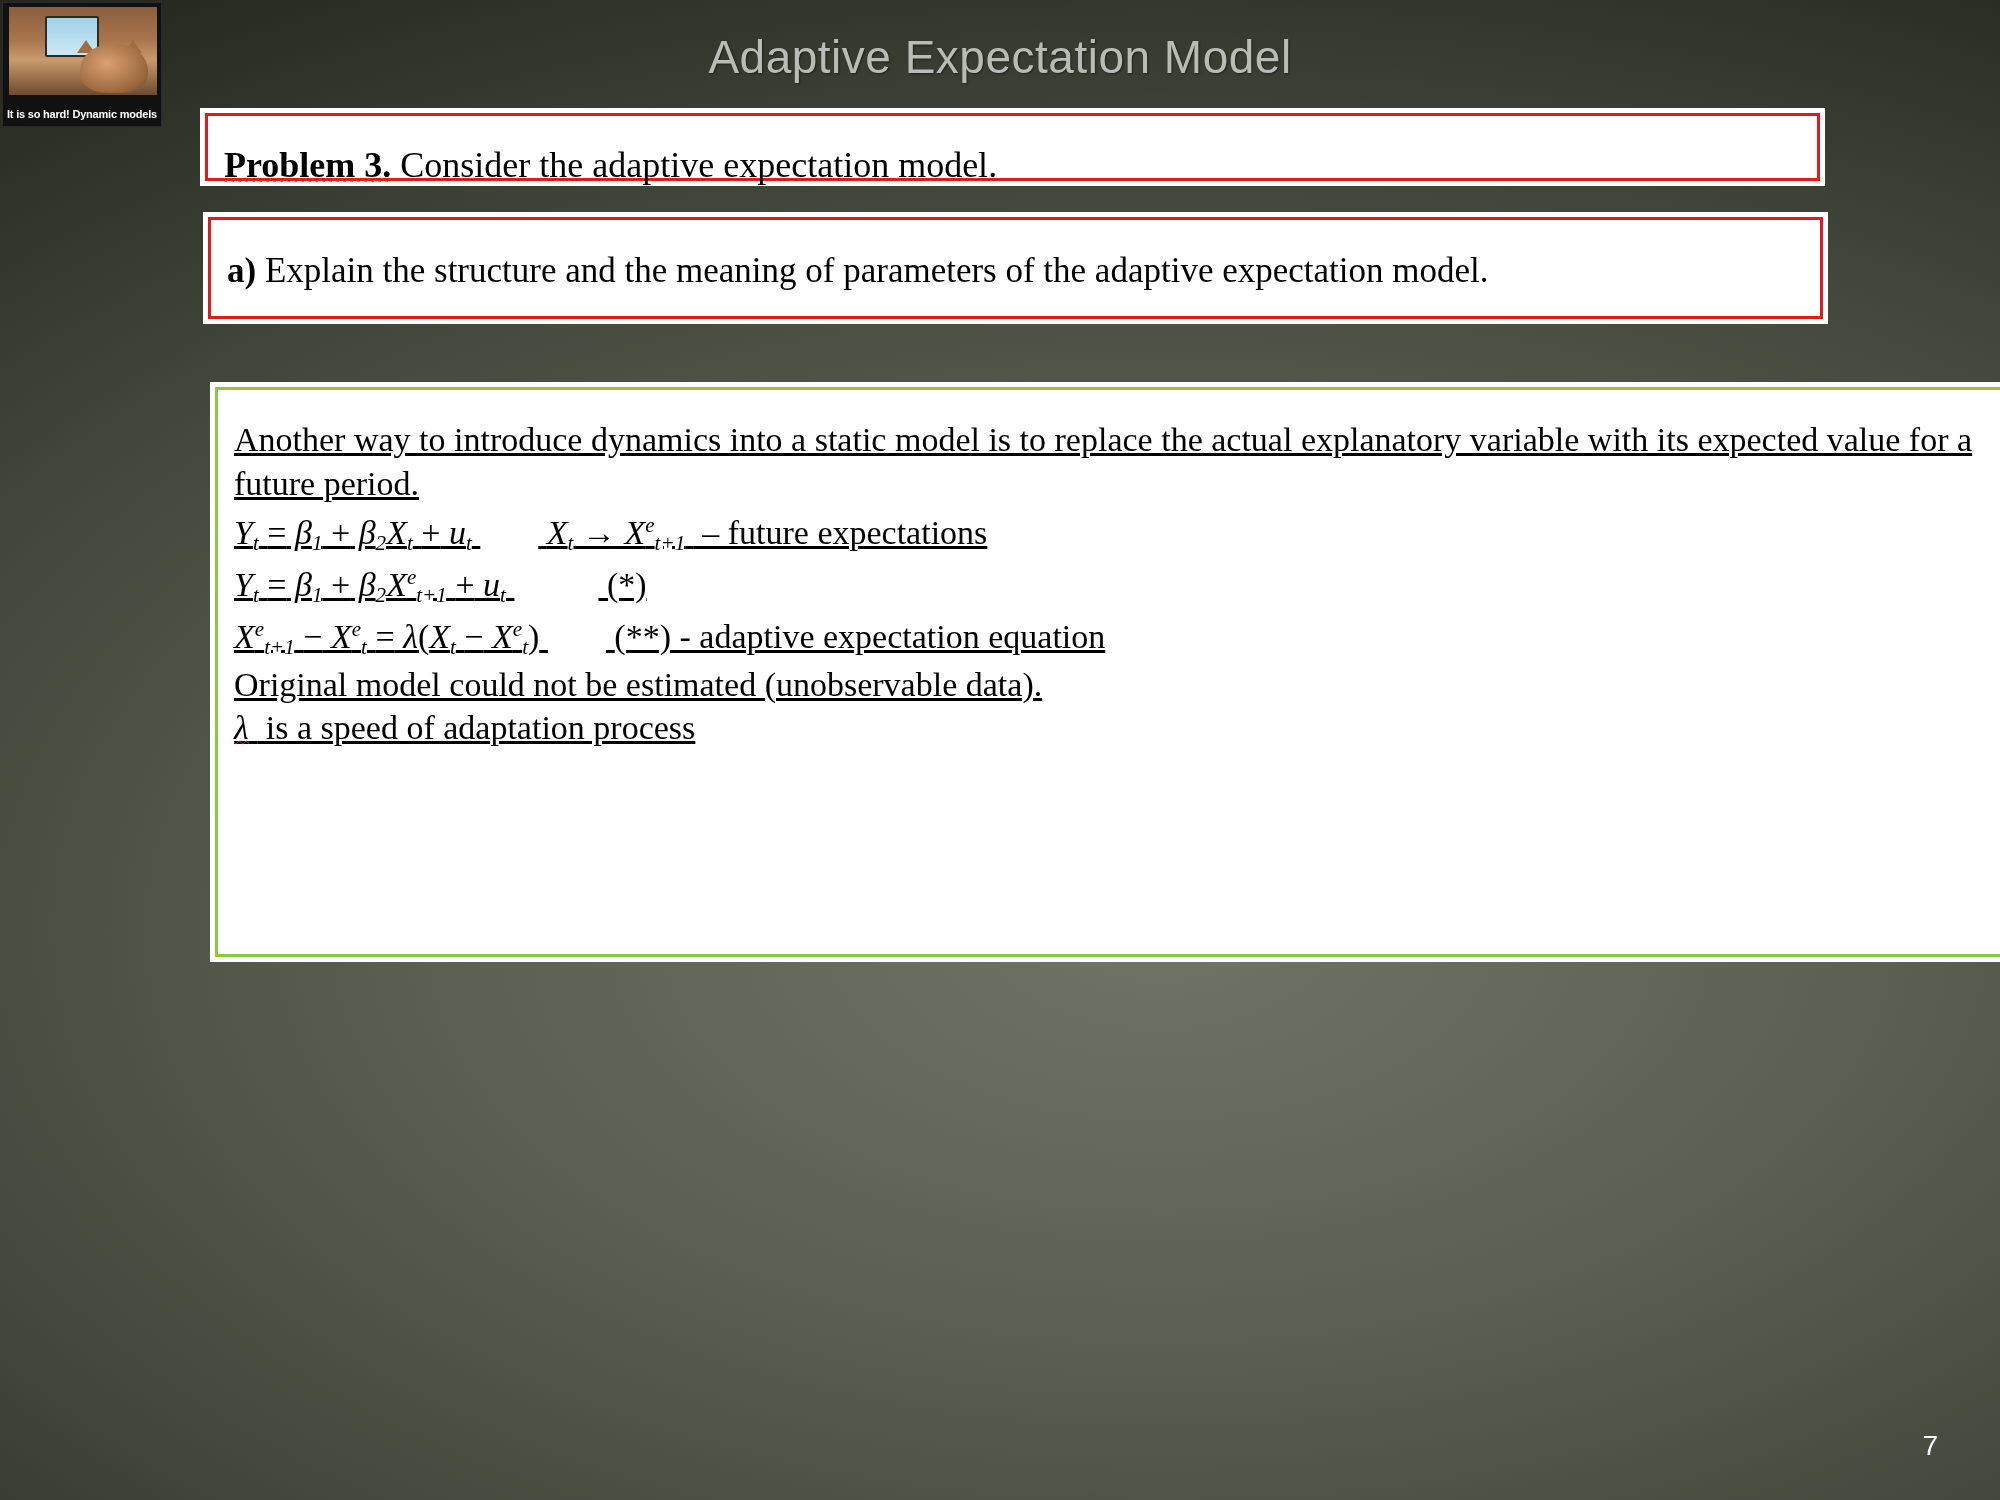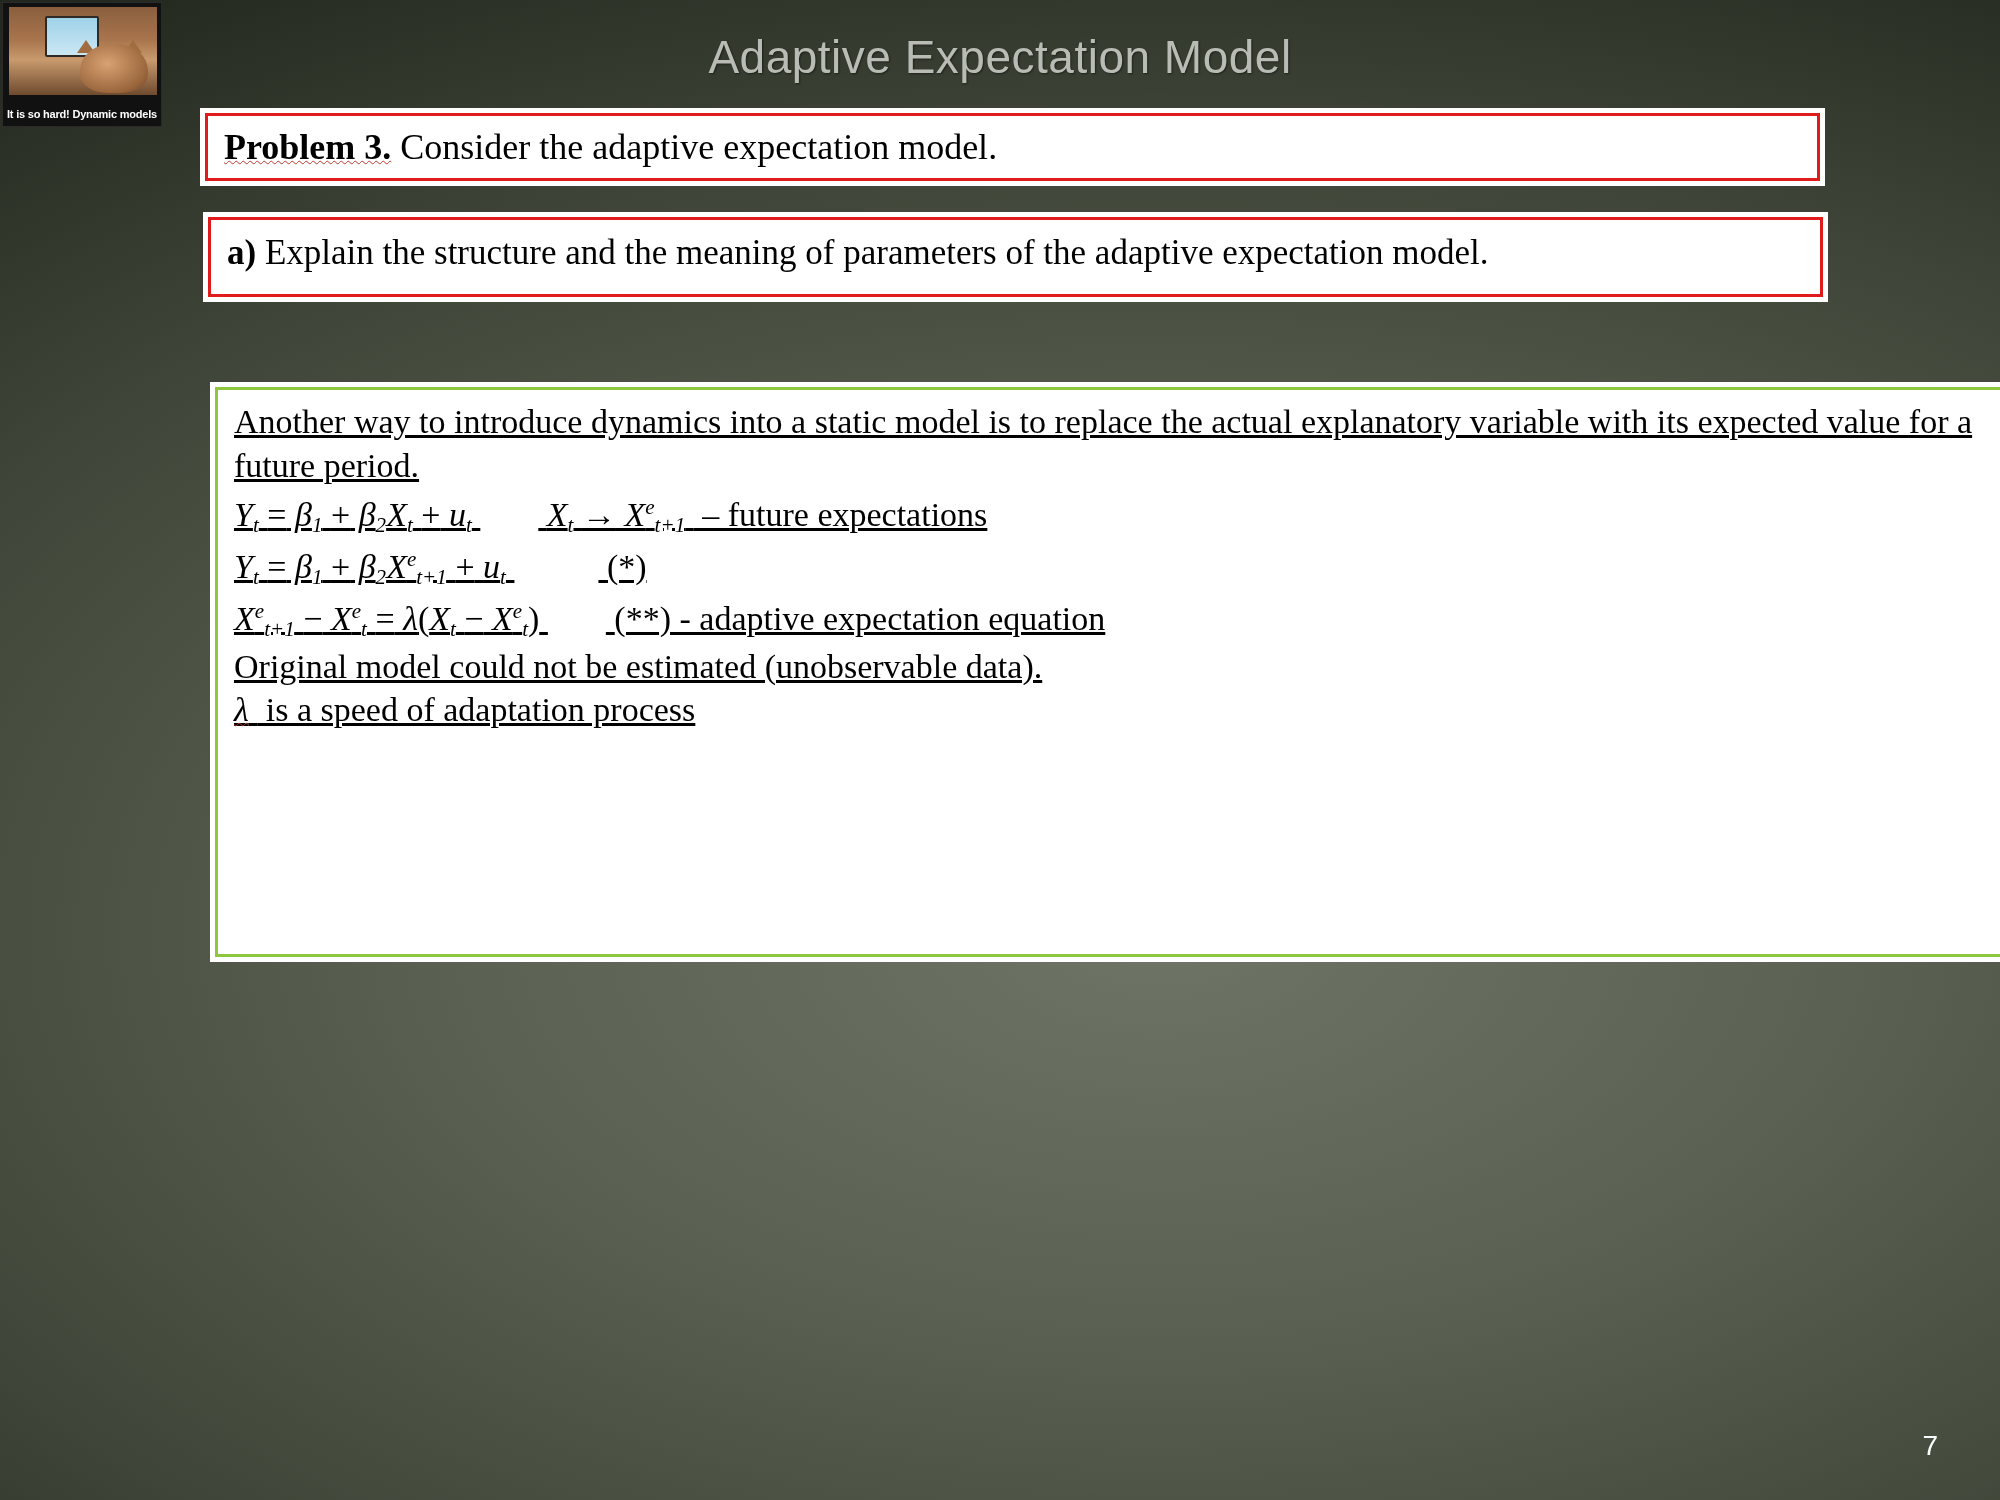--- a/index.html
+++ b/index.html
@@ -106,27 +106,27 @@
     background: #ffffff;
     box-sizing: border-box;
     padding: 5px;
   }
   .box-inner {
     border-style: solid;
     border-width: 3px;
     width: 100%;
     height: 100%;
     box-sizing: border-box;
-    padding: 10px 16px;
+    padding: 28px 16px;
   }
   .box-red .box-inner { border-color: #e01b1b; }
   .box-green .box-inner { border-color: #8ec63f; }
 
   #problem-box { left: 200px; top: 108px; width: 1625px; height: 78px; }
-  #part-a-box  { left: 203px; top: 212px; width: 1625px; height: 90px; }
+  #part-a-box  { left: 203px; top: 212px; width: 1625px; height: 112px; }
   #content-box { left: 210px; top: 382px; width: 1825px; height: 580px; text-decoration: underline; }
 
   .ptext {
     font-family: "Liberation Serif", serif;
     color: #000;
     font-size: 35px;
     line-height: 1.22;
   }
   .ptext b { font-weight: bold; }
   #problem-box .ptext { font-size: 36px; }

